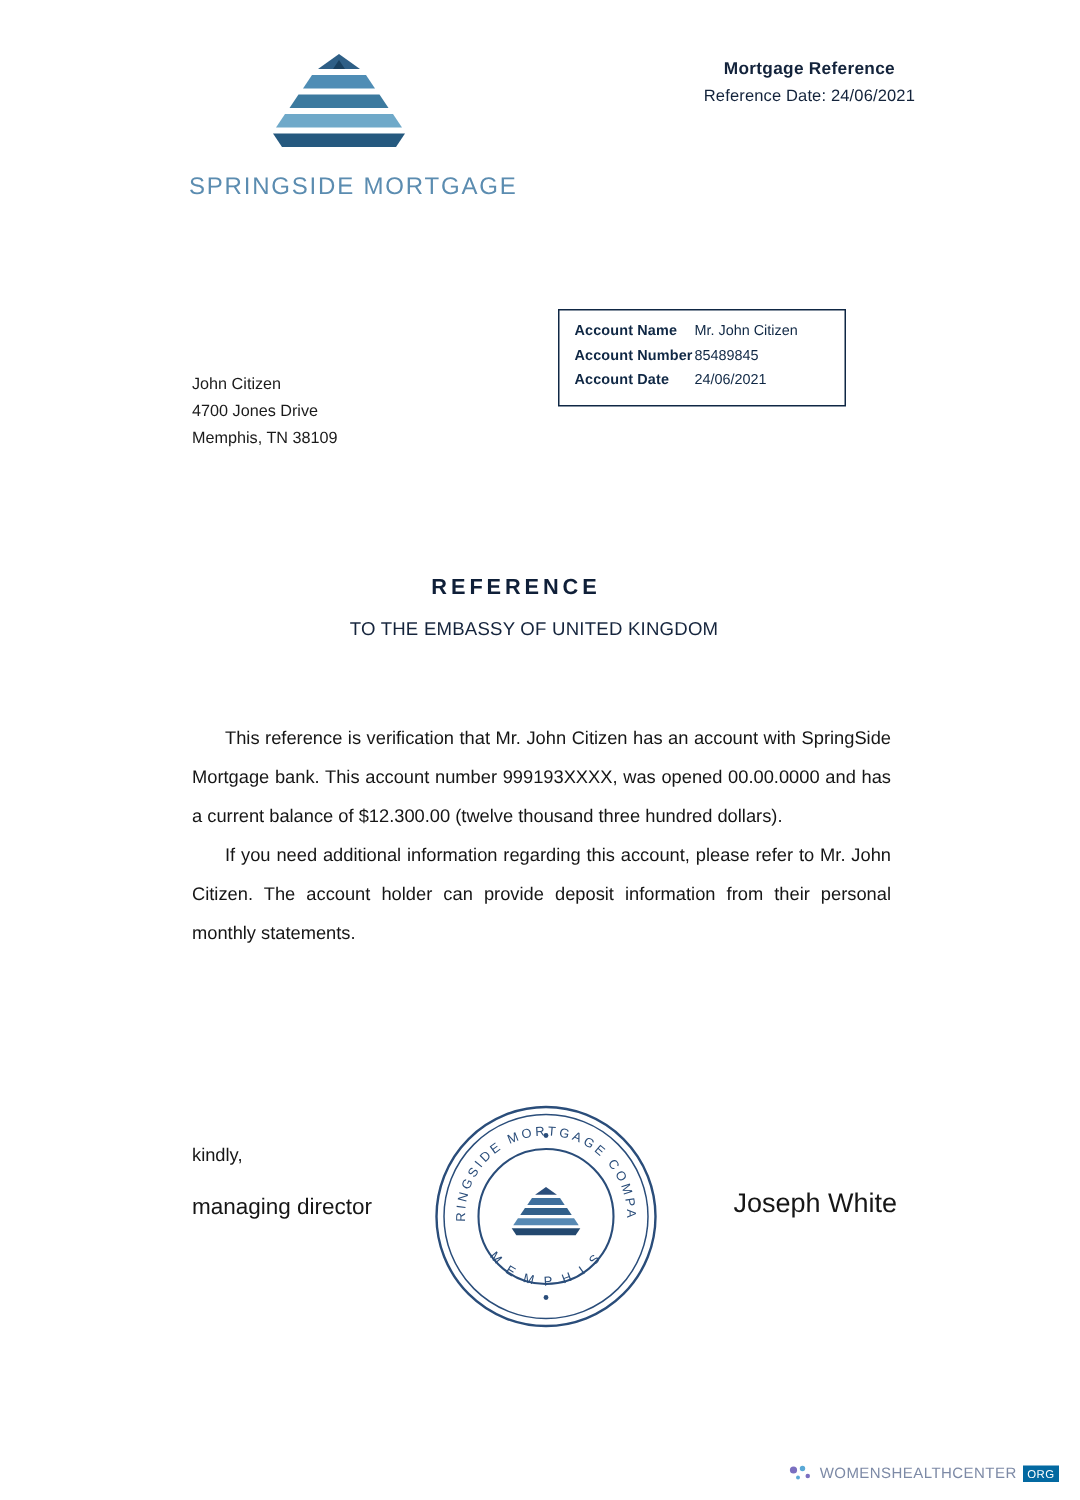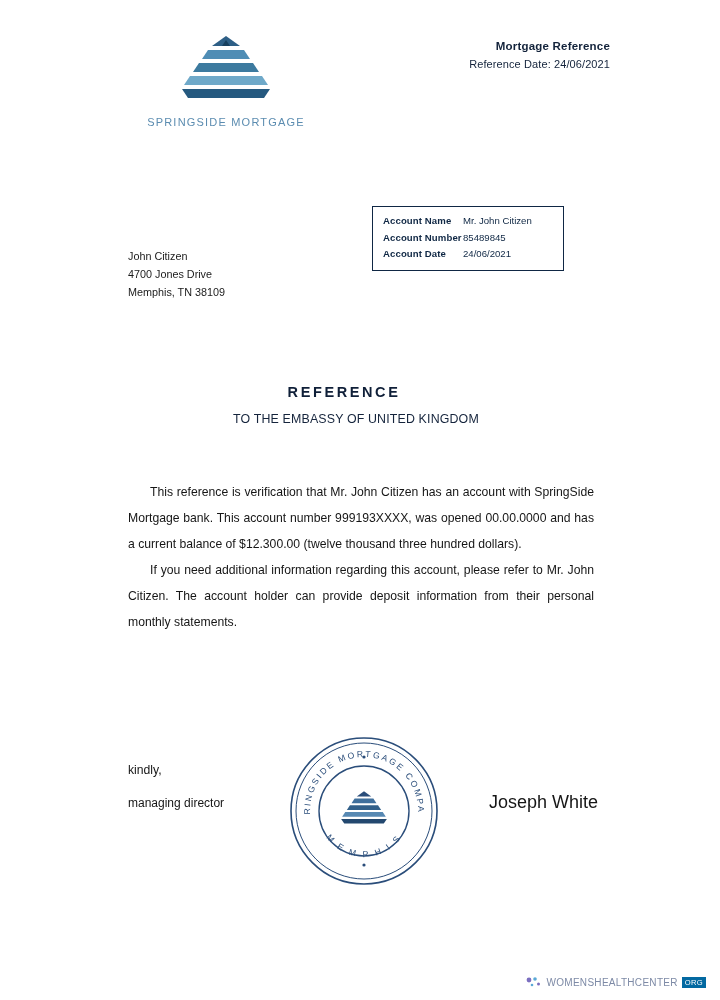--- a/index.html
+++ b/index.html
@@ -30,32 +30,32 @@
     width: 200px;
     text-align: center;
   }
   .logo-mark {
     width: 96px;
     height: 76px;
     margin: 0 auto 8px auto;
     display: block;
   }
   .logo-text {
-    font-size: 11px;
+    font-size: 16px;
     letter-spacing: 1.2px;
     color: #5b8cb0;
     font-weight: 400;
     white-space: nowrap;
   }
 
   .ref-head {
     position: absolute;
     right: 110px;
     top: 38px;
-    text-align: right;
+    text-align: center;
     line-height: 1.55;
   }
   .ref-head .r1 {
     font-size: 11.5px;
     font-weight: bold;
     color: #13233b;
     letter-spacing: 0.2px;
   }
   .ref-head .r2 {
     font-size: 11px;
@@ -147,21 +147,21 @@
     position: absolute;
     left: 128px;
     top: 763px;
     font-size: 12.2px;
     color: #161616;
   }
   .sig-role {
     position: absolute;
     left: 128px;
     top: 796px;
-    font-size: 12px;
+    font-size: 15px;
     color: #161616;
   }
   .sig-name {
     position: absolute;
     left: 489px;
     top: 792px;
     font-size: 18px;
     color: #161616;
   }
 

